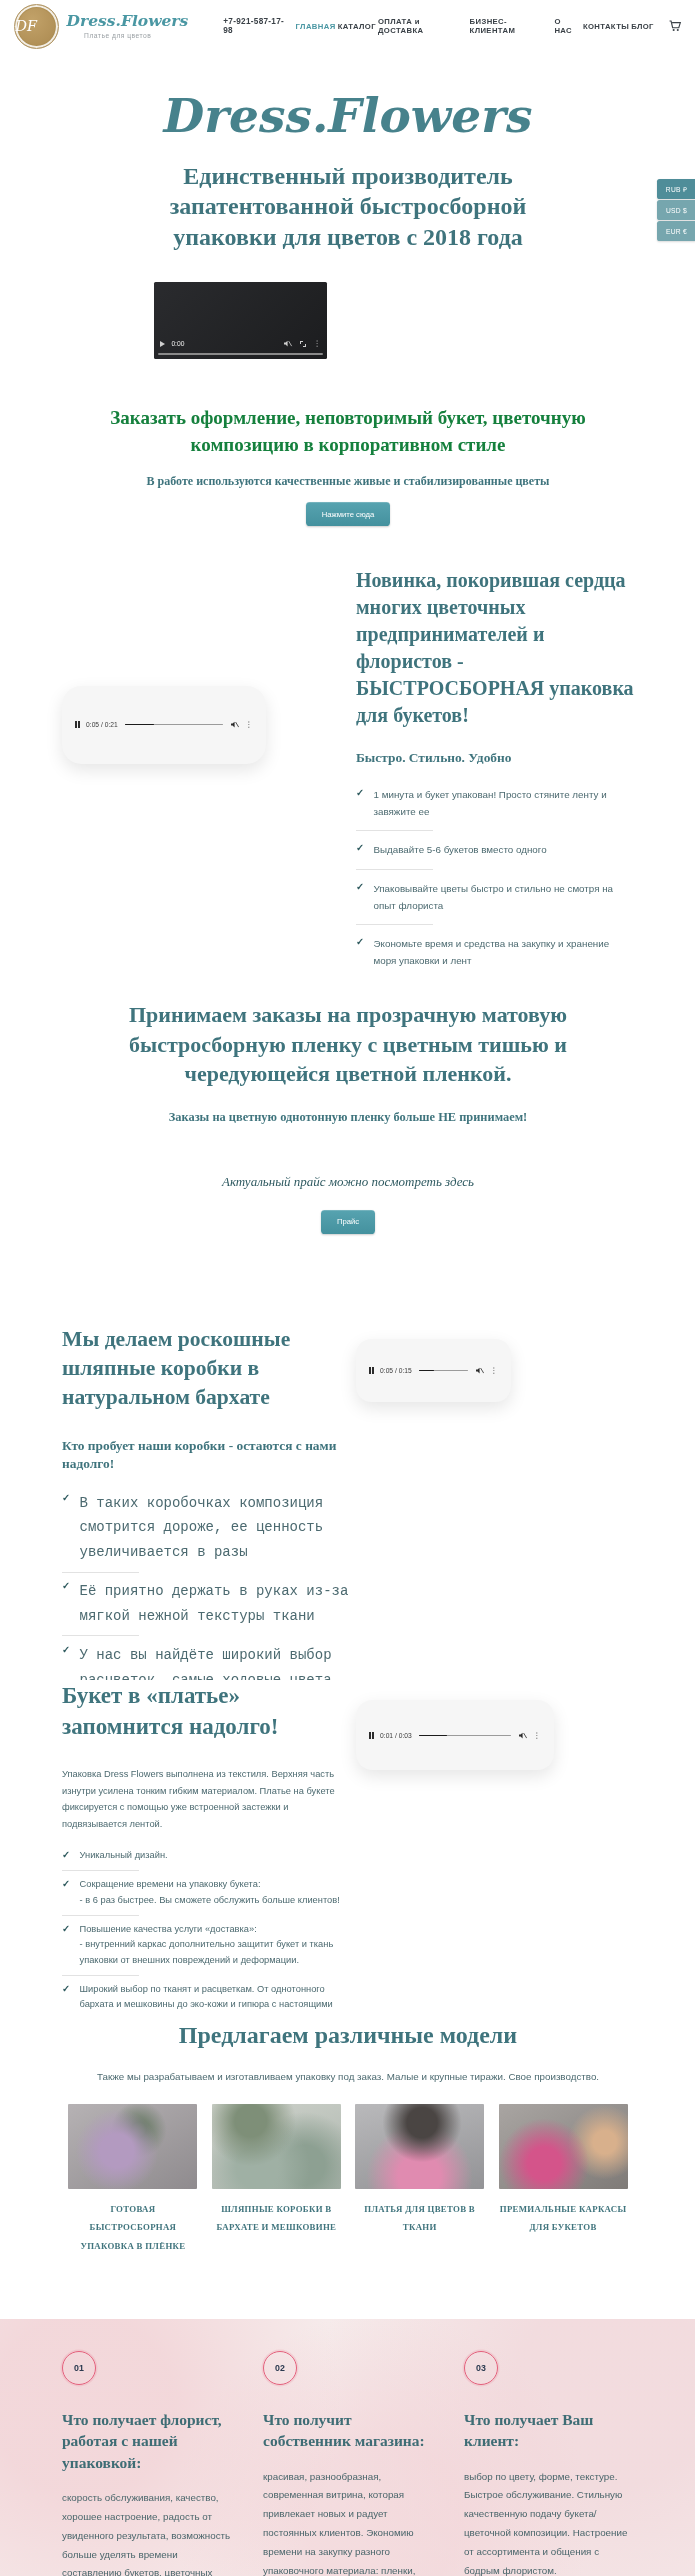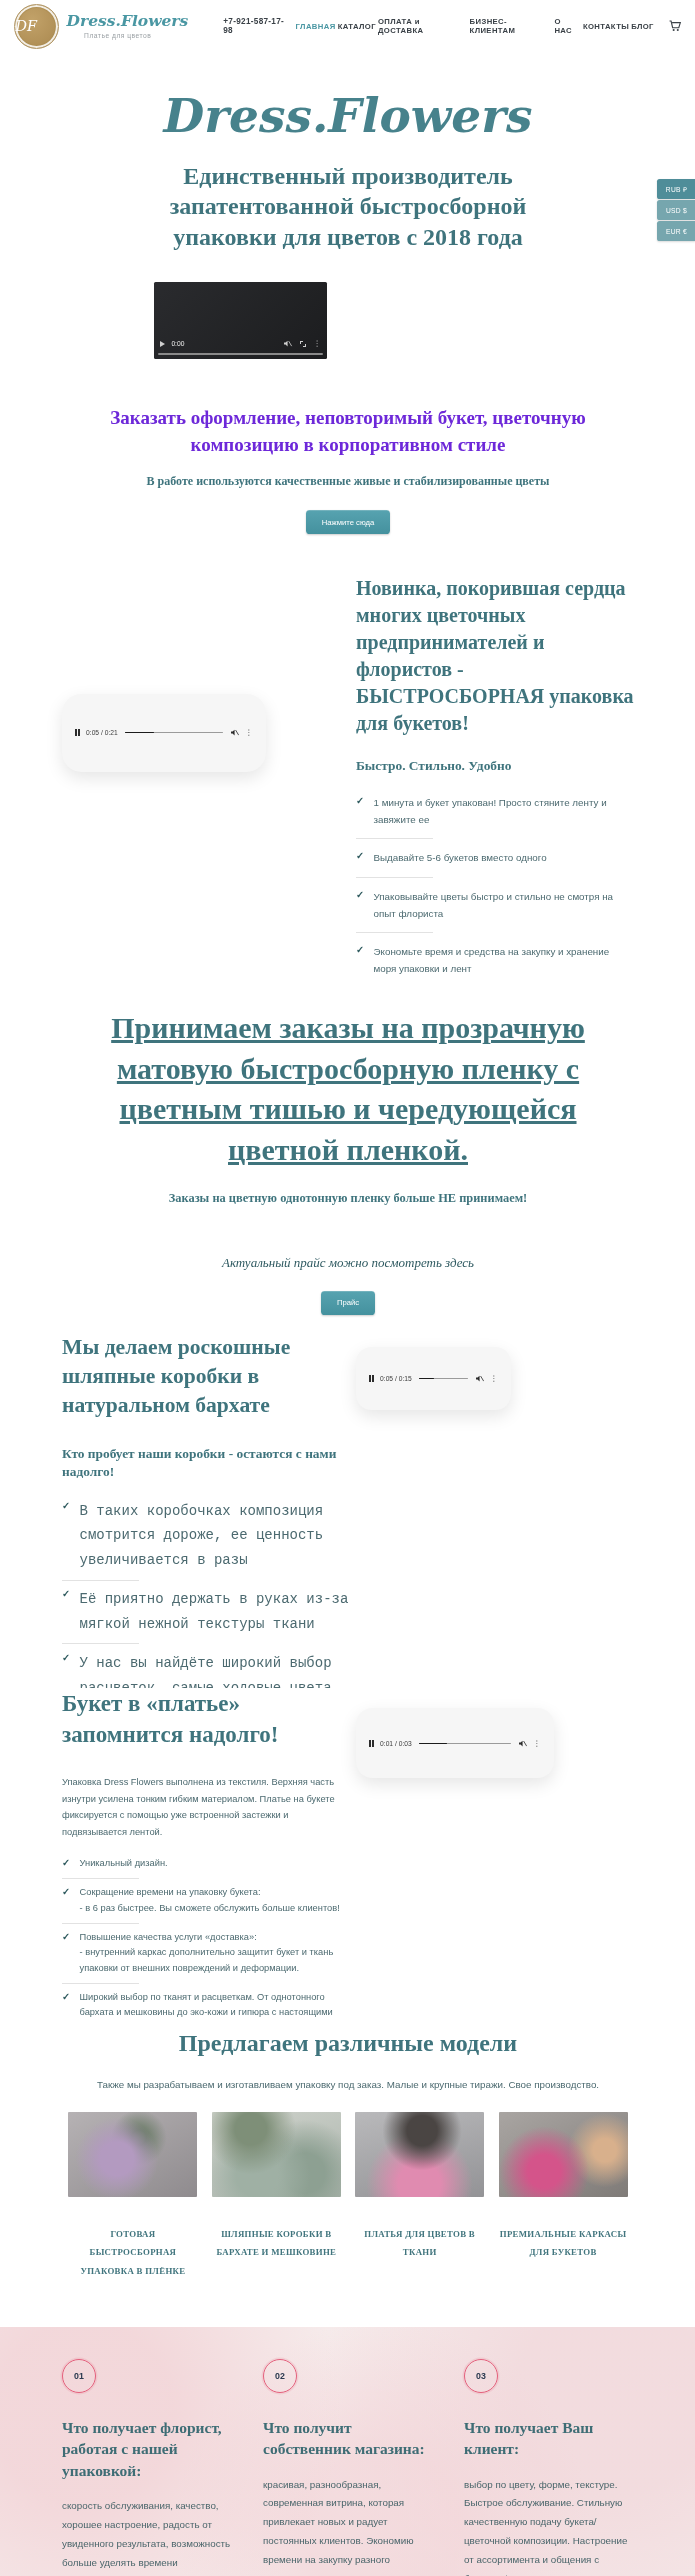--- a/index.html
+++ b/index.html
@@ -37,23 +37,23 @@
   .vd-right{margin-left:auto;display:flex;align-items:center;gap:7.2px;}
   .vd-progress{position:absolute;left:4.1px;right:4.1px;bottom:4.1px;height:2.1px;border-radius:1px;background:#8a8a8a;cursor:pointer;}
   .fullscreen-ic{width:6.2px;height:6.2px;position:relative;}
   .fullscreen-ic:before,.fullscreen-ic:after{content:"";position:absolute;width:2.1px;height:2.1px;}
   .fullscreen-ic:before{left:0;top:0;border-left:1px solid #cfcfcf;border-top:1px solid #cfcfcf;}
   .fullscreen-ic:after{right:0;bottom:0;border-right:1px solid #cfcfcf;border-bottom:1px solid #cfcfcf;}
   .dots-ic{color:#cfcfcf;font-size:7.7px;line-height:1;cursor:pointer;}
 
   
   .offer{text-align:center;}
-  .offer-title{font-family:"Liberation Serif",serif;font-weight:bold;color:#6d28d9;font-size:19px;line-height:1.45;max-width:495px;margin:45px auto 0;}
+  .offer-title{font-family:"Liberation Serif",serif;font-weight:bold;color:#15803d;font-size:19px;line-height:1.45;max-width:495px;margin:45px auto 0;}
   .offer-sub{font-family:"Liberation Serif",serif;font-weight:bold;color:#3f747d;font-size:12px;margin-top:15.5px;}
-  .btn-teal{display:inline-block;background:linear-gradient(#57a3b0,#44919e);color:#fff;font-size:7.7px;padding:7.2px 15.5px;border-radius:3.6px;margin-top:21px;cursor:pointer;box-shadow:inset 0 0.5px 0 rgba(255,255,255,.35),0 1px 2.1px rgba(0,0,0,.2);}
+  .btn-teal{display:inline-block;background:linear-gradient(#57a3b0,#44919e);color:#fff;font-size:7.7px;padding:7.2px 15.5px;border-radius:3.6px;margin-top:13px;cursor:pointer;box-shadow:inset 0 0.5px 0 rgba(255,255,255,.35),0 1px 2.1px rgba(0,0,0,.2);}
 
   
   .twocol{display:flex;padding:0 62px;box-sizing:border-box;}
   .col-l{width:289px;}
   .col-r{width:278px;margin-left:auto;}
 
   .sec-novelty{height:464px;overflow:hidden;}
   .video-pill{background:#f6f6f6;border-radius:19.6px;box-shadow:0 6.2px 17.5px rgba(0,0,0,.10);display:flex;flex-direction:column;justify-content:center;padding:0 13.4px;box-sizing:border-box;position:relative;cursor:pointer;}
   .pill-row{display:flex;align-items:center;color:#2c2c2c;}
   .pause-ic{display:flex;gap:1.5px;cursor:pointer;}
@@ -69,21 +69,21 @@
   .novelty-sub{font-size:13.4px;margin-top:20.6px;}
   .check-list{margin-top:18.5px;}
   .check-item{display:flex;gap:9.3px;align-items:flex-start;}
   .check-mark{color:#2e5a5e;font-size:9.8px;font-weight:bold;line-height:1.5;}
   .check-text{font-size:9.8px;color:#4c6a70;line-height:1.75;white-space:pre-line;}
   .check-div{width:77px;height:0.5px;background:#e2e2e2;margin:10.3px 0;}
   .novelty-video{width:204px;height:78px;margin-top:160px;}
 
   
   .sec-orders{height:335px;overflow:hidden;text-align:center;}
-  .orders-title{font-size:30px;max-width:474px;margin:10.3px auto 0;text-decoration:underline;}
+  .orders-title{font-size:22px;max-width:474px;margin:10.3px auto 0;}
   .orders-warning{font-family:"Liberation Serif",serif;font-weight:bold;color:#3f747d;font-size:12.4px;margin-top:20.6px;}
   .orders-note{font-family:"Liberation Serif",serif;font-style:italic;color:#2f5a61;font-size:13px;margin-top:49px;}
   .orders-btn{margin-top:20.6px;}
 
   
   .sec-boxes{height:355px;overflow:hidden;}
   .boxes-title{font-size:21.6px;margin-top:0;}
   .boxes-sub{font-size:13.4px;margin-top:25px;}
   .boxes-video{width:155px;height:63px;margin-top:14.4px;border-radius:15.5px;}
   .boxes-list{margin-top:17.5px;}
@@ -103,21 +103,21 @@
   .sec-models{height:309px;overflow:hidden;text-align:center;}
   .models-title{font-size:24px;margin-top:9.3px;}
   .models-sub{font-size:9.8px;color:#4c6a70;margin-top:13.4px;}
   .models-grid{display:flex;justify-content:center;gap:14.4px;margin-top:21.6px;padding:0 62px;}
   .model-card{width:129px;cursor:pointer;}
   .model-photo{width:129px;height:85px;border-radius:1px;}
   .photo-1{background:radial-gradient(circle at 38% 55%,#b39ac0 0 18%,transparent 45%),radial-gradient(circle at 55% 30%,#6d7d6a 0 8%,transparent 30%),linear-gradient(150deg,#b6b2b4,#8f8b8e);}
   .photo-2{background:radial-gradient(circle at 30% 20%,#7e8f78 0 14%,transparent 40%),radial-gradient(circle at 35% 75%,#9fb0a4 0 20%,transparent 50%),radial-gradient(circle at 72% 72%,#8da092 0 18%,transparent 48%),linear-gradient(160deg,#cfd3cc,#aab3ab);}
   .photo-3{background:radial-gradient(circle at 52% 22%,#4a4543 0 16%,transparent 42%),radial-gradient(circle at 50% 85%,#e08bb0 0 22%,transparent 55%),linear-gradient(165deg,#b9b9bb,#939396);}
   .photo-4{background:radial-gradient(circle at 35% 70%,#d4548a 0 16%,transparent 44%),radial-gradient(circle at 82% 45%,#d8b08c 0 10%,transparent 32%),linear-gradient(150deg,#a9a5a2,#7f7b78);}
-  .model-label{font-family:"Liberation Serif",serif;font-weight:bold;color:#41757e;font-size:8.8px;line-height:2.1;letter-spacing:0.3px;margin-top:28px;}
+  .model-label{font-family:"Liberation Serif",serif;font-weight:bold;color:#41757e;font-size:8.8px;line-height:2.1;letter-spacing:0.3px;margin-top:11px;}
 
   
   .sec-benefits{height:286px;overflow:hidden;background:
     radial-gradient(circle at 12% 30%,rgba(240,200,205,.55) 0 14%,transparent 40%),
     radial-gradient(circle at 55% 70%,rgba(242,210,214,.6) 0 18%,transparent 48%),
     radial-gradient(circle at 88% 25%,rgba(238,205,210,.5) 0 15%,transparent 45%),
     #f6ebeb;}
   .benefits-grid{display:flex;gap:31px;padding:32px 62px 0;box-sizing:border-box;}
   .benefit{width:170px;}
   .benefit-badge{width:32px;height:32px;border-radius:50%;border:1px solid #e4607c;display:flex;align-items:center;justify-content:center;box-shadow:0 0 0 1.5px rgba(228,96,124,.15);}

